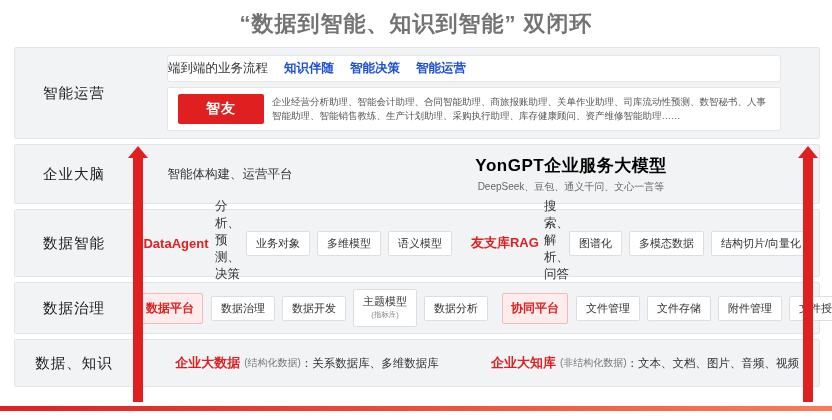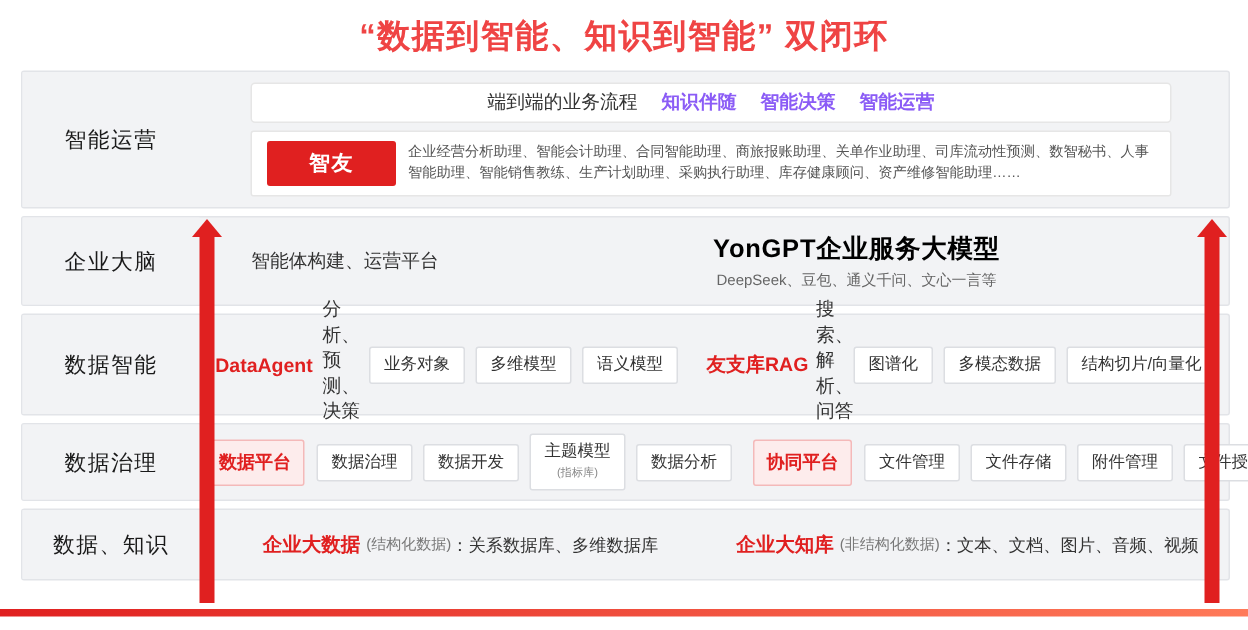--- a/index.html
+++ b/index.html
@@ -8,21 +8,21 @@
     background:#ffffff;
     font-family:"Liberation Sans","DejaVu Sans",sans-serif;
     color:#222;
     overflow:hidden;
     position:relative;
   }
   .title{
     text-align:center;
     font-size:22px;
     font-weight:bold;
-    color:#ef4444;
+    color:#737373;
     letter-spacing:1px;
     padding-top:9px;
     line-height:30px;
   }
   .diagram{
     position:relative;
     width:832px;
     height:372px;
   }
   
@@ -62,27 +62,26 @@
   
   .r1{height:90px;}
   .r1 .row-body{flex-direction:column;align-items:stretch;justify-content:center;}
   .op-top{
     background:#ffffff;
     border:1px solid #e6e6e6;
     border-radius:3px;
     height:27px;
     display:flex;
     align-items:center;
-    justify-content:center;
     gap:16px;
     font-size:12.5px;
     margin:0 30px 5px 30px;
   }
   .op-top .plain{color:#333;}
-  .op-top .red{color:#8b5cf6;font-weight:bold;}
+  .op-top .red{color:#1d4ed8;font-weight:bold;}
   .op-bot{
     background:#ffffff;
     border:1px solid #e6e6e6;
     border-radius:2px;
     height:46px;
     display:flex;
     align-items:center;
     margin:0 30px 0 30px;
     overflow:hidden;
   }

